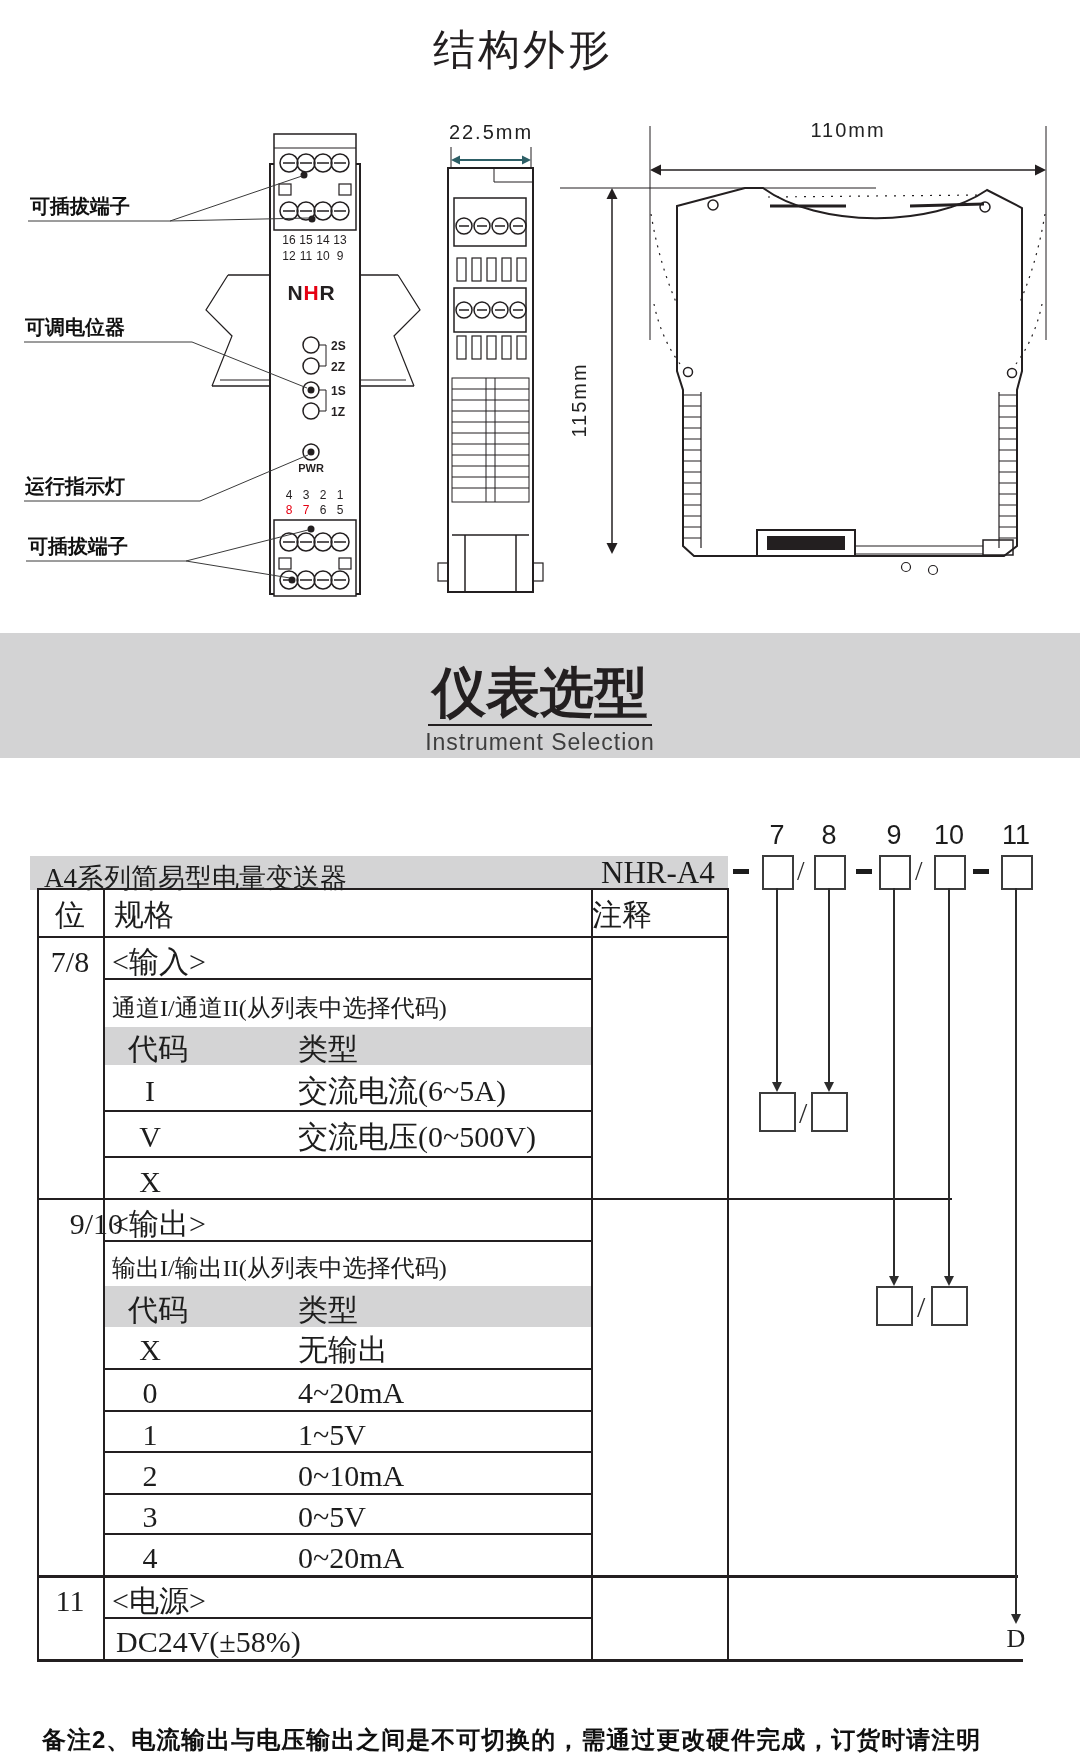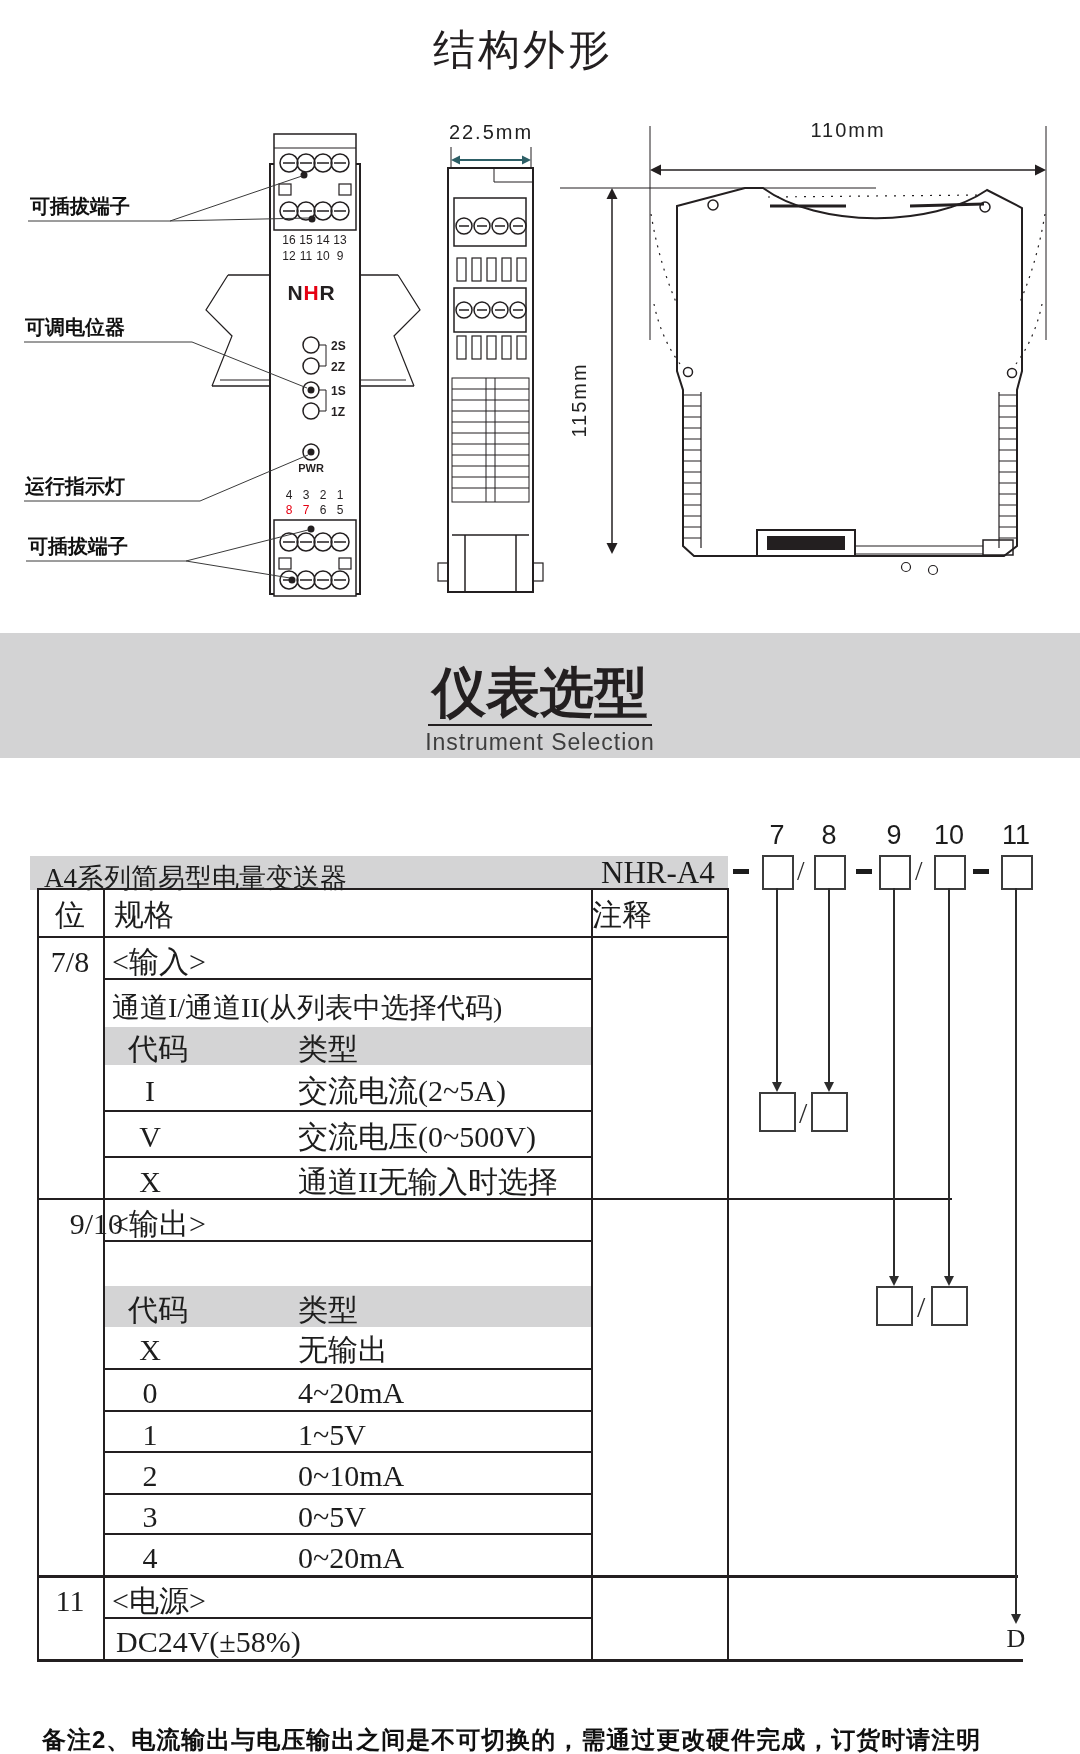--- a/index.html
+++ b/index.html
@@ -9,21 +9,21 @@
   .main-title{left:0;top:22px;width:1046px;text-align:center;font-size:42px;font-weight:normal;letter-spacing:3px;}
   .banner{left:0;top:633px;width:1080px;height:125px;background:#d3d3d4;text-align:center;}
   .banner h2{margin:32px auto 0 auto;width:fit-content;font-size:54px;line-height:54px;font-weight:bold;
              border-bottom:2px solid #231f20;padding:0 4px 5px 4px;}
   .banner .sub{font-size:23px;color:#3e3e3e;margin-top:3px;letter-spacing:1px;}
   
   .ln{position:absolute;background:#231f20;}
   .gray{position:absolute;background:#d4d4d5;}
   .c{position:absolute;white-space:nowrap;font-family:"Liberation Serif","DejaVu Serif",serif;
      font-size:30px;line-height:36px;color:#1d1d1d;}
-  .s27{font-size:27px;}.s28{font-size:28px;line-height:34px;}.s31{font-size:31px;}
+  .s27{font-size:27px;}.s28{font-size:24px;line-height:34px;}.s31{font-size:31px;}
   .mbox{position:absolute;width:28px;height:31px;border:2px solid #3c3c3c;background:#fff;}
   .sbox{position:absolute;width:33px;height:36px;border:2px solid #3c3c3c;background:#fff;}
   .mdash{position:absolute;width:16px;height:5px;background:#1c1c1c;}
   .dl{position:absolute;width:2px;background:#2c2c2c;}
   .arr{position:absolute;width:0;height:0;border-left:5px solid transparent;border-right:5px solid transparent;
        border-top:10px solid #2c2c2c;}
   .digit{position:absolute;width:30px;text-align:center;font-size:27px;color:#1c1c1c;}
   .slash{position:absolute;font-family:"Liberation Serif",serif;color:#2c2c2c;}
   .note{position:absolute;left:42px;font-size:24px;font-weight:bold;color:#101010;letter-spacing:1px;}
   svg text{font-family:"Liberation Sans","DejaVu Sans",sans-serif;}
@@ -343,28 +343,28 @@
   <div class="c" style="left:37px;top:897px;width:66px;text-align:center">位</div>
   <div class="c" style="left:114px;top:897px">规格</div>
   <div class="c" style="left:592px;top:897px;width:159px;">注释</div>
 
   <div class="c" style="left:37px;top:944px;width:66px;text-align:center">7/8</div>
   <div class="c" style="left:112px;top:944px">&lt;输入&gt;</div>
   <div class="c s28" style="left:112px;top:991px">通道I/通道II(从列表中选择代码)</div>
   <div class="c" style="left:128px;top:1031px">代码</div>
   <div class="c" style="left:298px;top:1031px">类型</div>
   <div class="c" style="left:128px;top:1073px;width:44px;text-align:center">I</div>
-  <div class="c" style="left:298px;top:1073px">交流电流(2~5A)</div>
+  <div class="c" style="left:298px;top:1073px">交流电流(6~5A)</div>
   <div class="c" style="left:128px;top:1119px;width:44px;text-align:center">V</div>
   <div class="c" style="left:298px;top:1119px">交流电压(0~500V)</div>
   <div class="c" style="left:128px;top:1164px;width:44px;text-align:center">X</div>
-  <div class="c" style="left:298px;top:1164px">通道II无输入时选择</div>
 
   <div class="c" style="left:37px;top:1206px;width:86px;text-align:right">9/10</div>
   <div class="c" style="left:112px;top:1206px">&lt;输出&gt;</div>
+  <div class="c s28" style="left:112px;top:1251px">输出I/输出II(从列表中选择代码)</div>
   <div class="c" style="left:128px;top:1292px">代码</div>
   <div class="c" style="left:298px;top:1292px">类型</div>
   <div class="c" style="left:128px;top:1332px;width:44px;text-align:center">X</div>
   <div class="c" style="left:298px;top:1332px">无输出</div>
   <div class="c" style="left:128px;top:1375px;width:44px;text-align:center">0</div>
   <div class="c" style="left:298px;top:1375px">4~20mA</div>
   <div class="c" style="left:128px;top:1417px;width:44px;text-align:center">1</div>
   <div class="c" style="left:298px;top:1417px">1~5V</div>
   <div class="c" style="left:128px;top:1458px;width:44px;text-align:center">2</div>
   <div class="c" style="left:298px;top:1458px">0~10mA</div>

